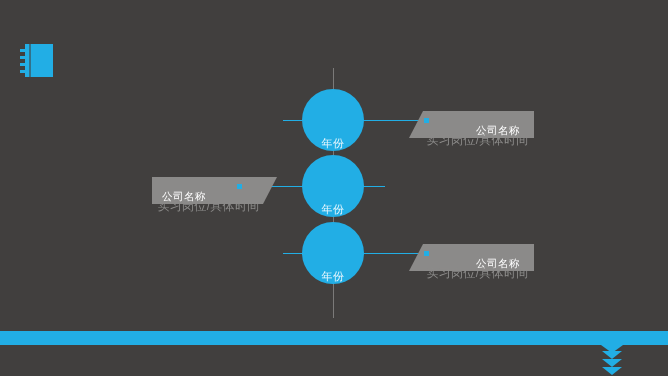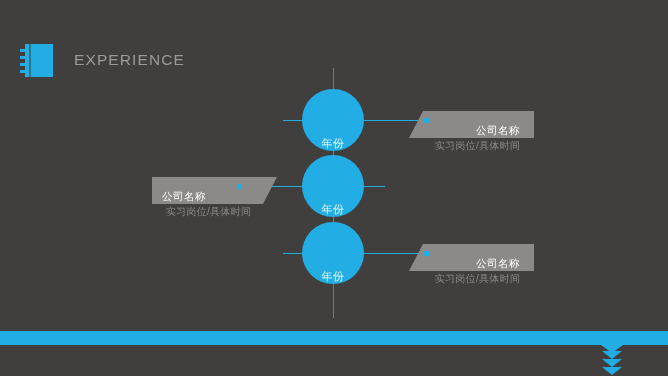--- a/index.html
+++ b/index.html
@@ -172,22 +172,22 @@
     top: -9px;
     width: 125px;
     clip-path: polygon(0 0, 100% 0, calc(100% - 14px) 100%, 0 100%);
     justify-content: flex-start;
     padding-left: 10px;
     box-sizing: border-box;
   }
 
   .subtitle {
     position: absolute;
-    top: 19px;
-    font-size: 10px;
+    top: 12px;
+    font-size: 12px;
     color: #8c8b8a;
     letter-spacing: .3px;
     white-space: nowrap;
     z-index: 2;
   }
   .subtitle.right { left: 421px; width: 113px; text-align: center; }
   .subtitle.left  { left: 152px; width: 113px; text-align: center; }
 
   
   .footer-bar {
@@ -237,21 +237,20 @@
   <div class="header">
     <div class="notebook-icon">
       <div class="nb-spine"></div>
       <div class="nb-body"></div>
       <div class="nb-notch"></div>
       <div class="ring r1"></div>
       <div class="ring r2"></div>
       <div class="ring r3"></div>
       <div class="ring r4"></div>
     </div>
-    <div class="title">EXPERIENCE</div>
   </div>
 
   <div class="timeline-axis"></div>
 
   <div class="row right row-1">
     <div class="conn conn-left"></div>
     <div class="conn conn-right"></div>
     <div class="conn-dot"></div>
     <div class="circle">
       <span class="circle-label">年份</span>

